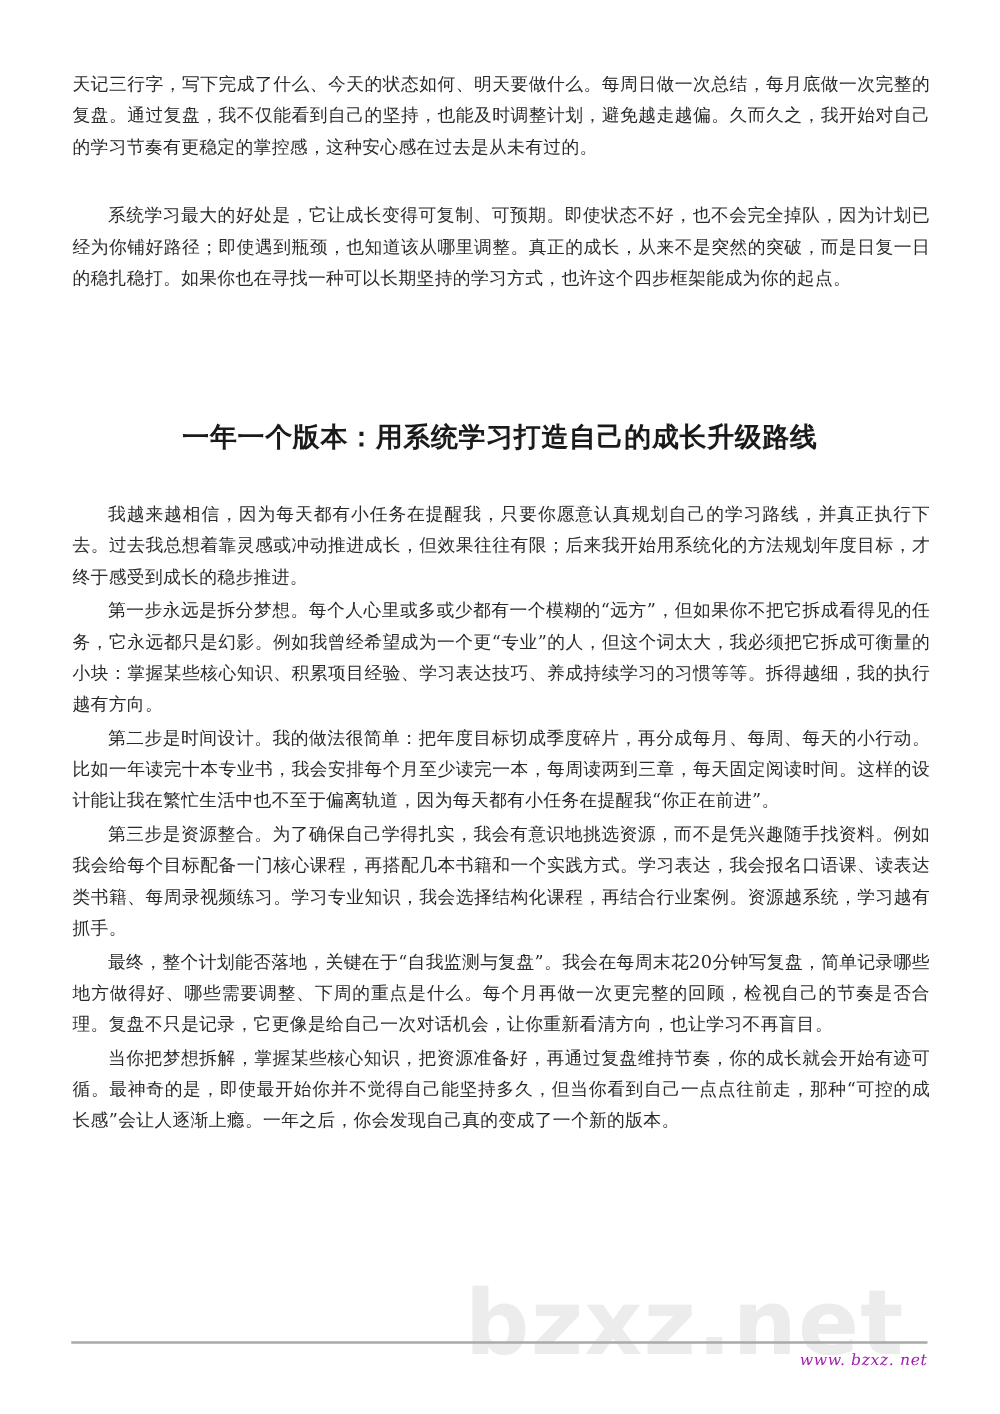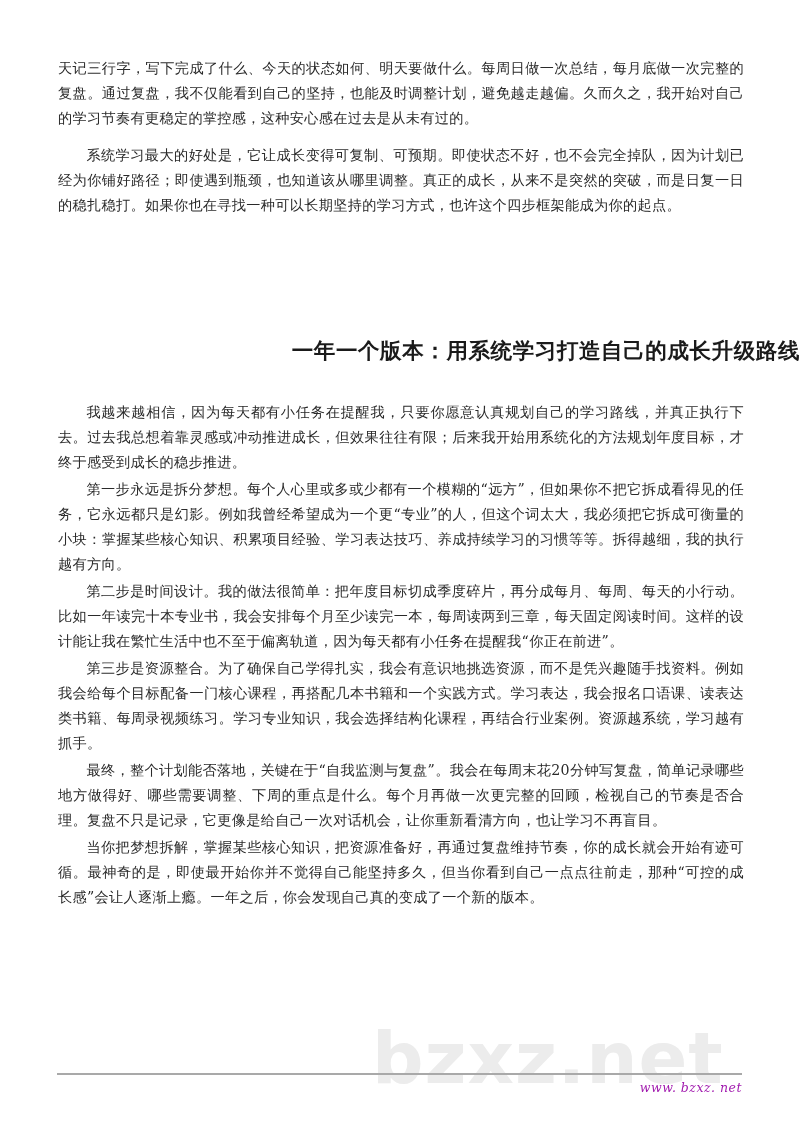--- a/index.html
+++ b/index.html
@@ -32,28 +32,28 @@
       line-height: 25px;
       margin: 0;
       text-align: justify;
       text-indent: 2em;
       letter-spacing: 0.3px;
     }
     .para.continued {
       text-indent: 0;
     }
     .block1 { top: 56px; }
-    .block1 .para + .para { margin-top: 12px; }
+    .block1 .para + .para { margin-top: 30px; }
 
     .heading {
       position: absolute;
       left: 0;
       top: 336px;
       width: 800px;
-      text-align: right;
+      text-align: center;
       margin: 0;
       font-family: "DejaVu Sans", "Liberation Sans", sans-serif;
       font-size: 21.5px;
       font-weight: bold;
       color: #1a1a1a;
       letter-spacing: 0.6px;
       line-height: 30px;
     }
 
     .block2 { top: 400px; }

